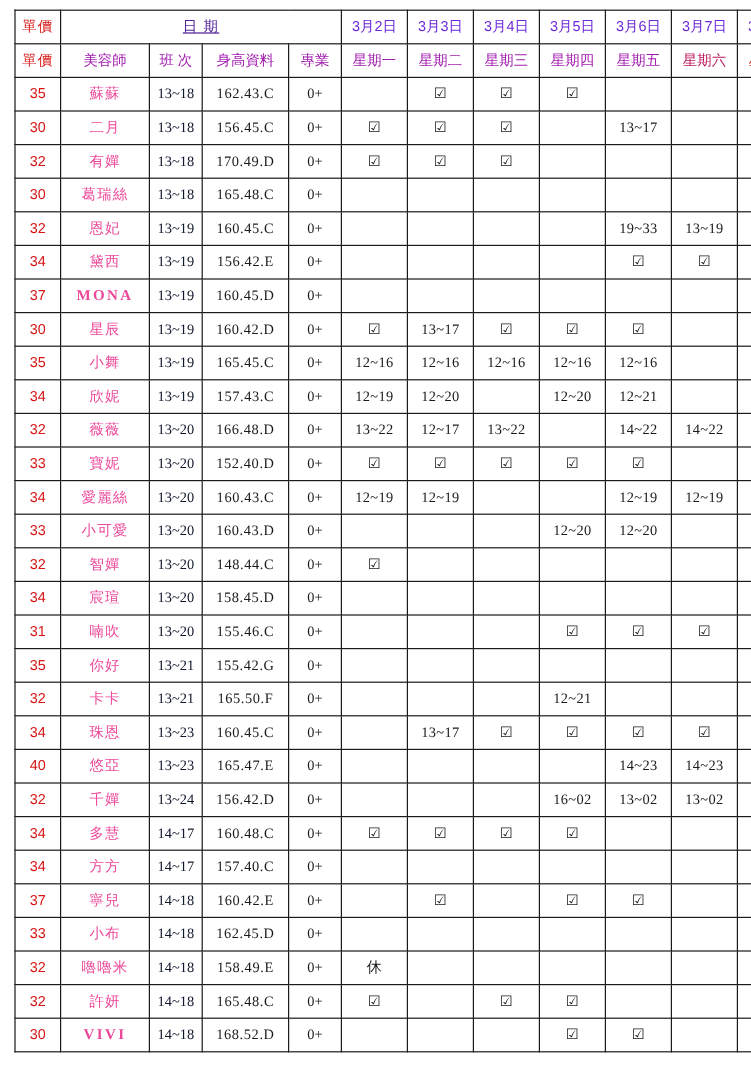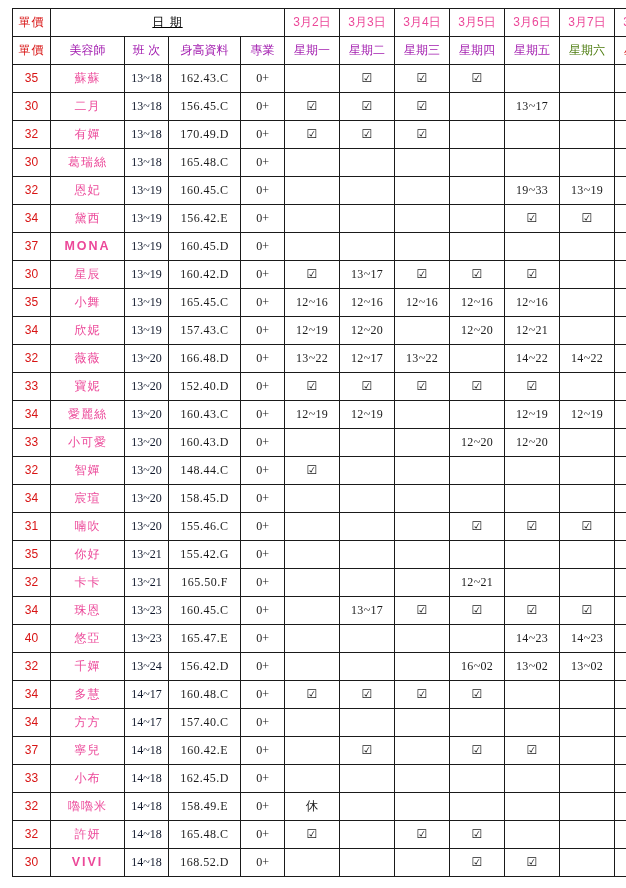--- a/index.html
+++ b/index.html
@@ -42,54 +42,54 @@
   
   col.c-price { width: 38px; }
   col.c-name  { width: 74px; }
   col.c-shift { width: 44px; }
   col.c-body  { width: 72px; }
   col.c-spec  { width: 44px; }
   col.c-day   { width: 55px; }
 
   
   .hdr-date {
-    color: #000000;
+    color: #4c1d95;
     font-size: 12.5px;
     letter-spacing: 1px;
     text-decoration: underline;
   }
   .hdr-price {
     color: #d81414;
     font-size: 12.5px;
     letter-spacing: 1px;
   }
   .hdr-sub {
     color: #a21caf;
     font-size: 12.5px;
   }
   .hdr-sub.red { color: #d81414; }
-  .hdr-sub.green { color: #4d7c0f; }
+  .hdr-sub.green { color: #be185d; }
   .hdr-daynum {
-    color: #ec4899;
+    color: #6d28d9;
     font-size: 11.5px;
   }
 
   
   .price {
     color: #d81414;
     font-size: 13.5px;
     font-weight: bold;
   }
   .name {
     color: #ec4899;
     font-size: 13px;
     letter-spacing: 1px;
   }
   .name.latin {
-    font-family: Liberation Sans, sans-serif;
+    font-family: Liberation Serif, serif;
     font-weight: bold;
     letter-spacing: 2px;
     font-size: 12.5px;
     text-align: center;
   }
   .shift {
     color: #0f172a;
     font-size: 12.5px;
     font-family: Liberation Serif, serif;
     margin-left: 30px;

